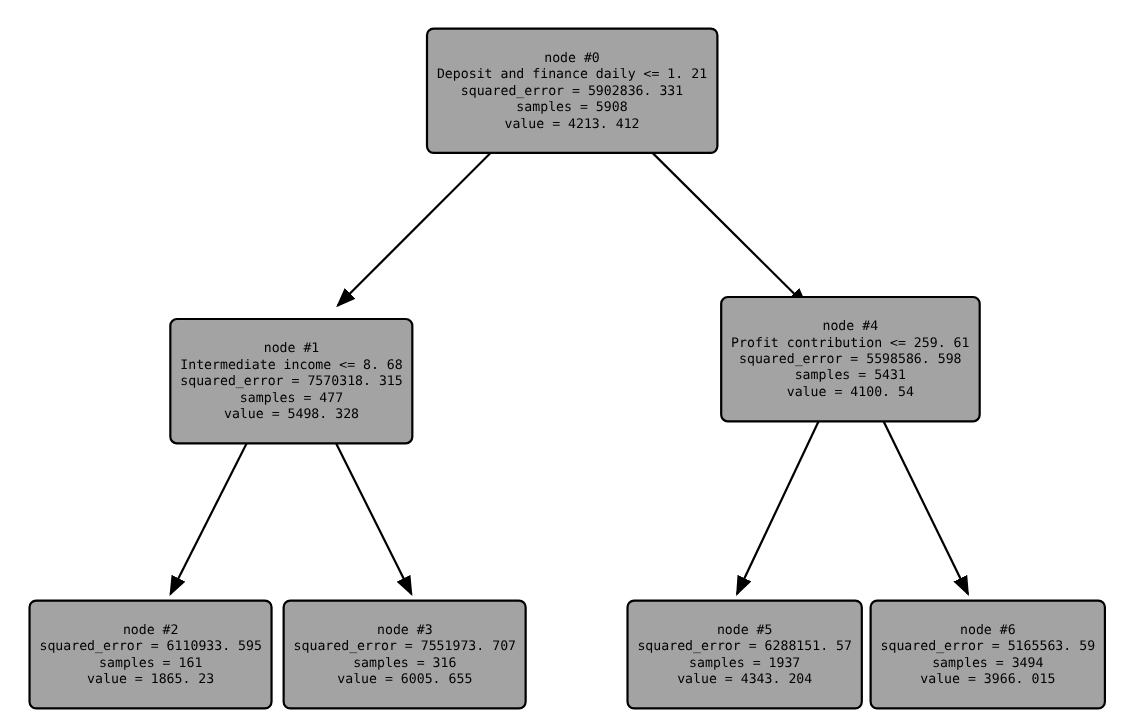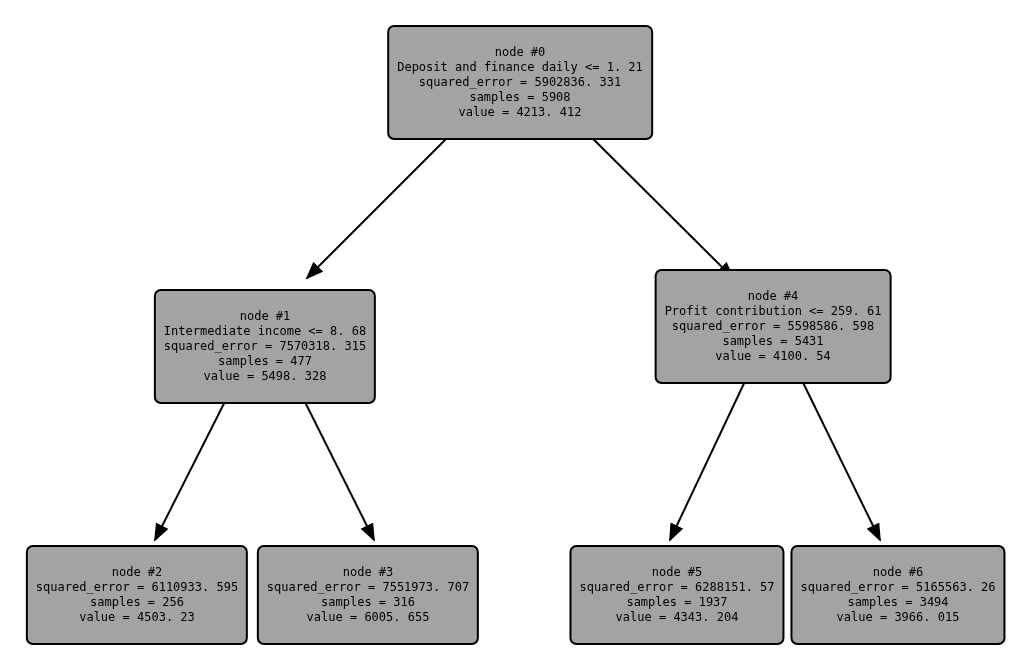--- a/index.html
+++ b/index.html
@@ -72,38 +72,38 @@
     <div class="node-line">node #4</div>
     <div class="node-line">Profit contribution &lt;= 259. 61</div>
     <div class="node-line">squared_error = 5598586. 598</div>
     <div class="node-line">samples = 5431</div>
     <div class="node-line">value = 4100. 54</div>
   </div>
 
   <div class="tree-node n2">
     <div class="node-line">node #2</div>
     <div class="node-line">squared_error = 6110933. 595</div>
-    <div class="node-line">samples = 256</div>
-    <div class="node-line">value = 4503. 23</div>
+    <div class="node-line">samples = 161</div>
+    <div class="node-line">value = 1865. 23</div>
   </div>
 
   <div class="tree-node n3">
     <div class="node-line">node #3</div>
     <div class="node-line">squared_error = 7551973. 707</div>
     <div class="node-line">samples = 316</div>
     <div class="node-line">value = 6005. 655</div>
   </div>
 
   <div class="tree-node n5">
     <div class="node-line">node #5</div>
     <div class="node-line">squared_error = 6288151. 57</div>
     <div class="node-line">samples = 1937</div>
     <div class="node-line">value = 4343. 204</div>
   </div>
 
   <div class="tree-node n6">
     <div class="node-line">node #6</div>
-    <div class="node-line">squared_error = 5165563. 26</div>
+    <div class="node-line">squared_error = 5165563. 59</div>
     <div class="node-line">samples = 3494</div>
     <div class="node-line">value = 3966. 015</div>
   </div>
 
 </div>
 
 </body></html>

